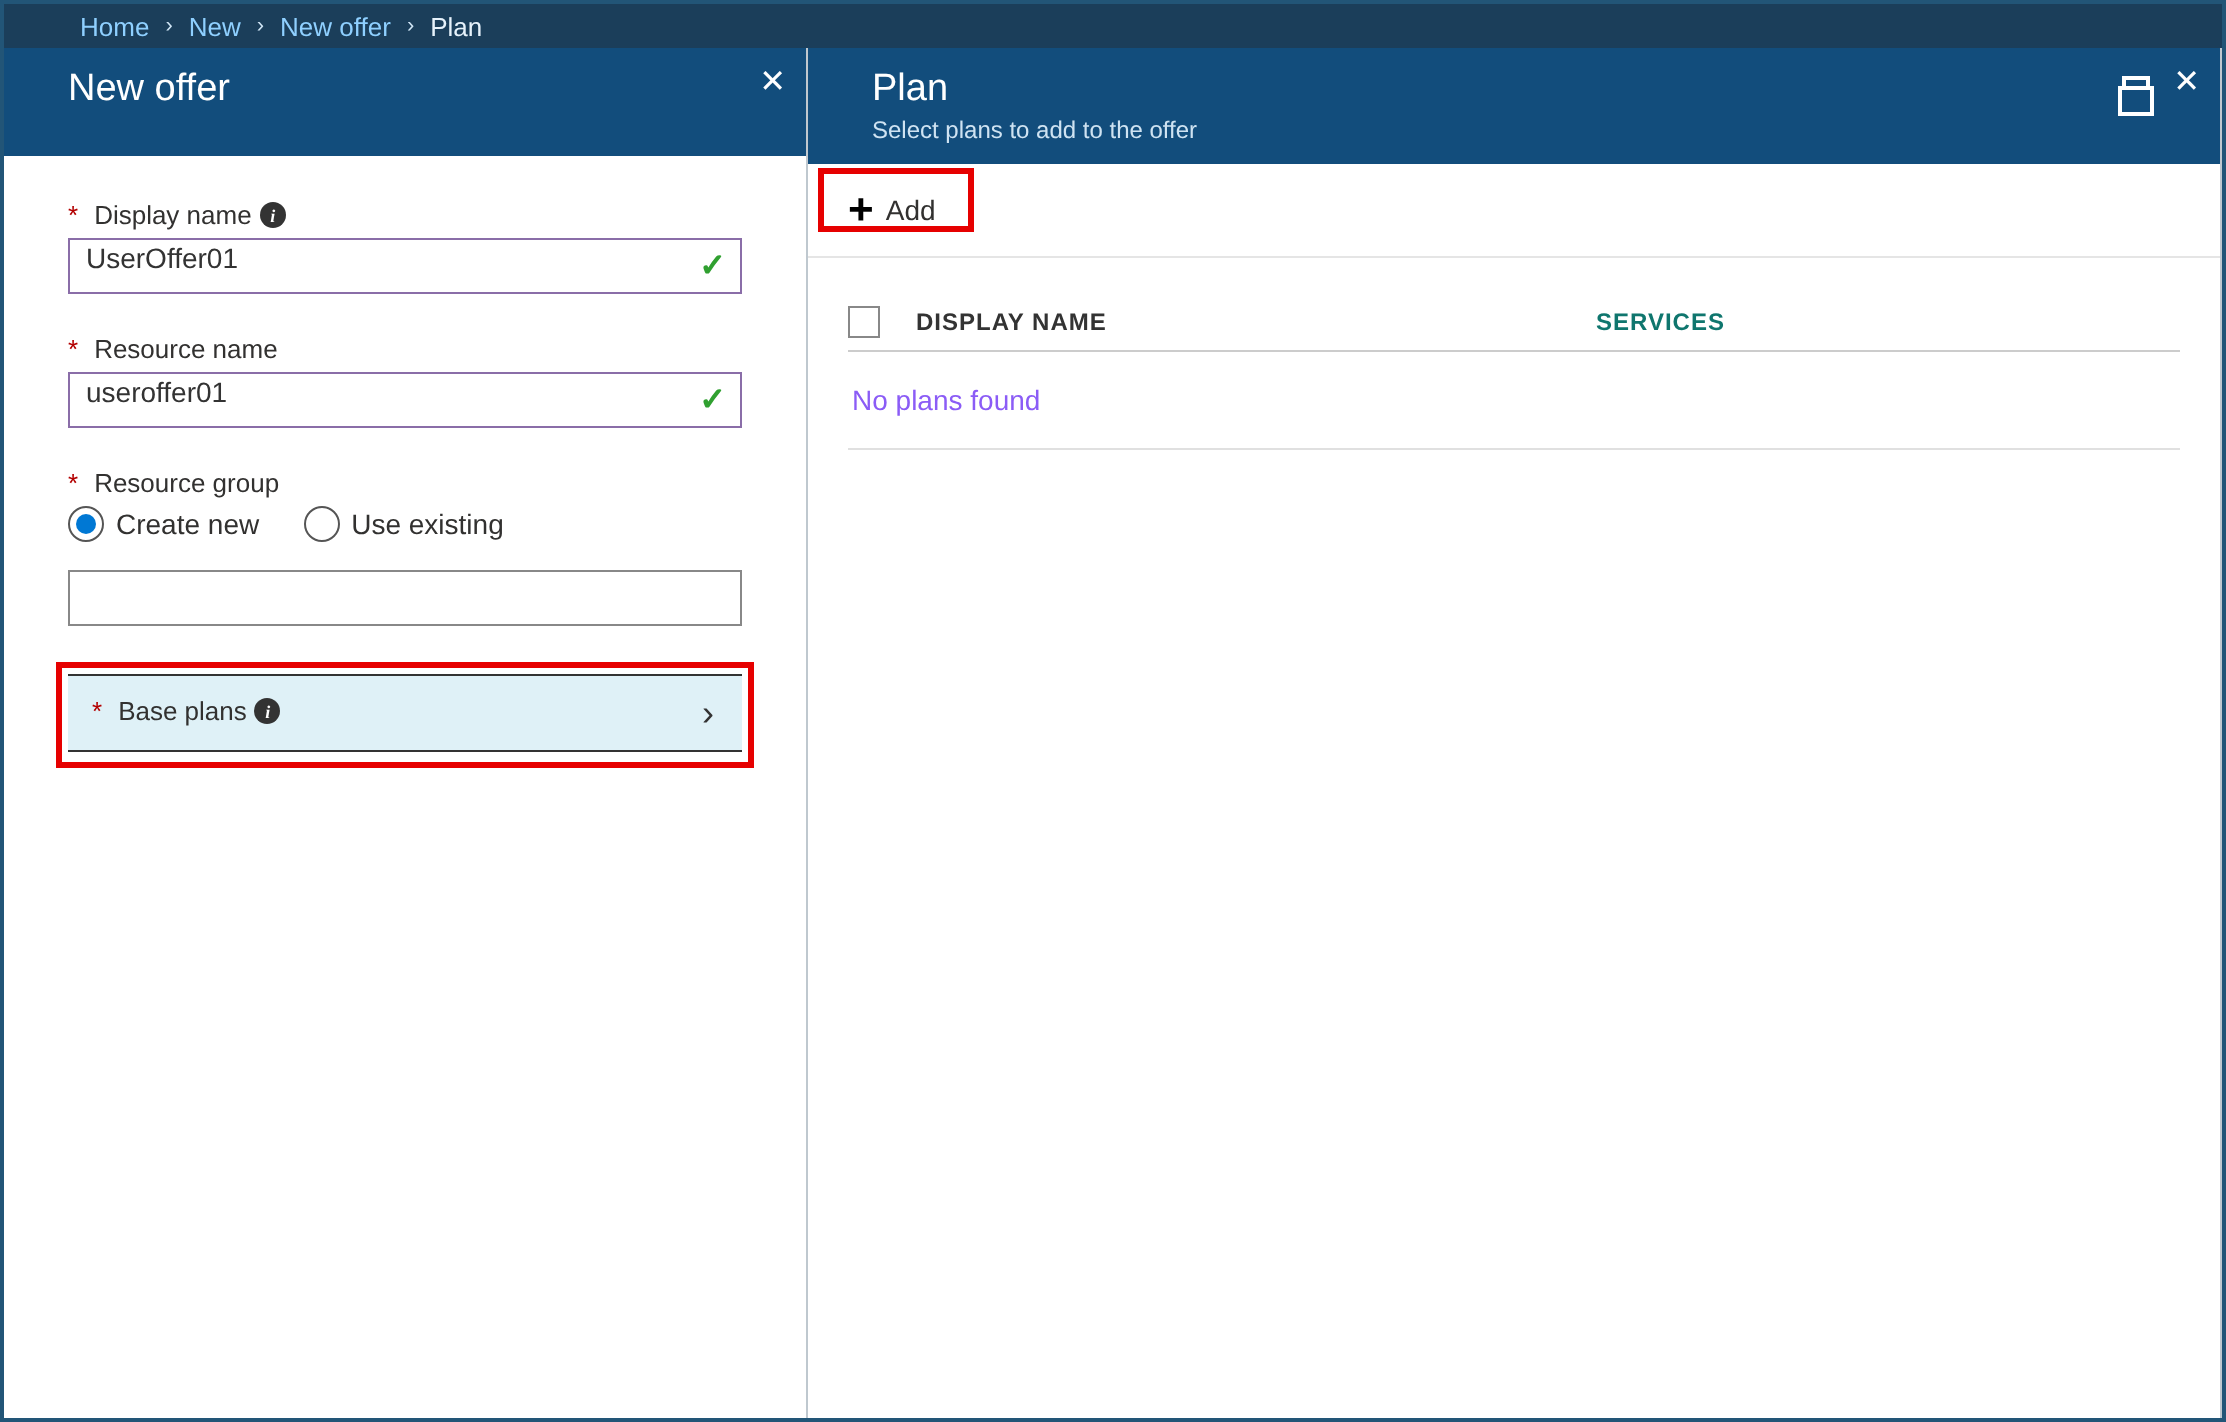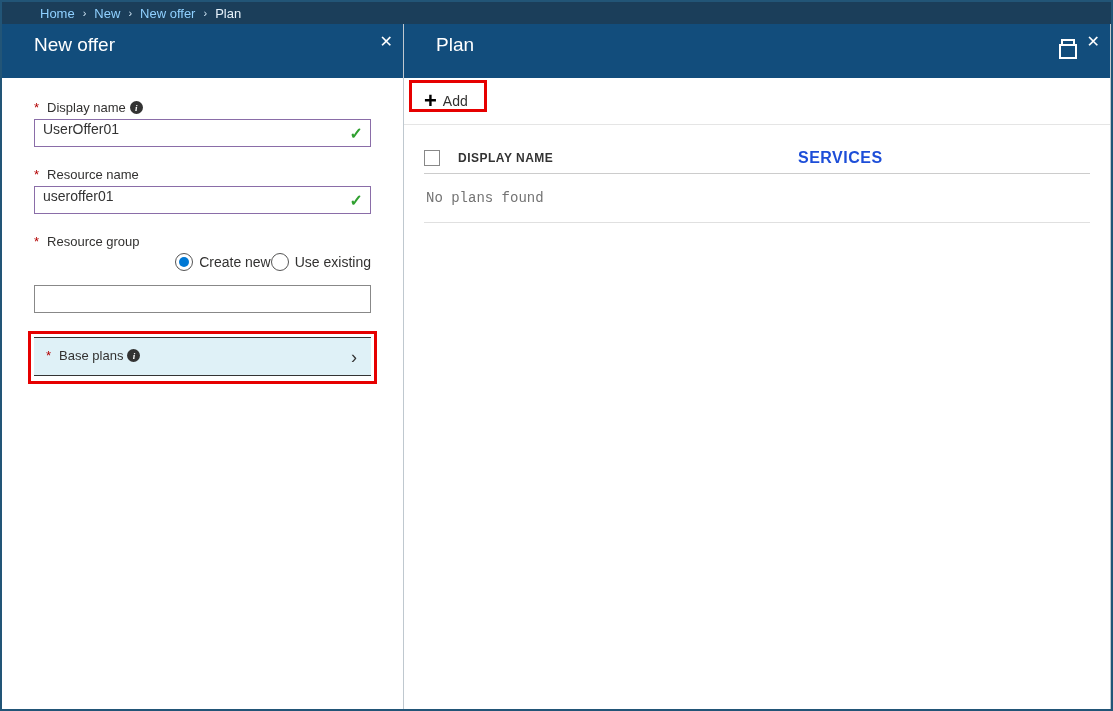--- a/index.html
+++ b/index.html
@@ -88,21 +88,21 @@
     font-size: 14px;
     color: #333;
     position: relative;
   }
   .input-wrap { position: relative; margin-bottom: 20px; }
   .check-icon {
     position: absolute; right: 8px; top: 50%; transform: translateY(-50%);
     color: #30a030; font-size: 16px; font-weight: bold;
   }
 
-  .radio-row { display: flex; align-items: center; margin-top: 0; margin-bottom: 14px; justify-content: flex-end; }
+  .radio-row { display: flex; gap: 22px; align-items: center; margin-top: 0; margin-bottom: 14px; }
   .radio-opt { display: flex; align-items: center; gap: 6px; font-size: 14px; cursor: pointer; }
   .radio-outer {
     width: 18px; height: 18px; border: 1px solid #555; border-radius: 50%;
     display:flex; align-items:center; justify-content:center;
   }
   .radio-outer.selected .radio-inner {
     width: 10px; height: 10px; background: #0078d4; border-radius: 50%;
   }
 
   .plain-input {
@@ -155,25 +155,24 @@
   .plan-table { padding: 18px 20px 0 20px; }
   .plan-header-row {
     display: flex; align-items: center;
     border-bottom: 1px solid #ccc;
     padding: 6px 0;
   }
   .chk {
     width: 16px; height: 16px; border: 1px solid #888; margin-right: 18px;
   }
   .col-display { flex: 0 0 340px; font-size: 12px; letter-spacing: 0.5px; color: #333; font-weight: 600; }
-  .col-services { flex: 1; font-size: 16px; letter-spacing: 0.5px; color: #1d4ed8; font-weight: 600; }
+  .col-services { flex: 1; font-size: 12px; letter-spacing: 0.5px; color: #0f766e; font-weight: 600; }
   .no-plans {
-    padding: 16px 2px; font-size: 14px; color: #737373;
+    padding: 16px 2px; font-size: 14px; color: #8b5cf6;
     border-bottom: 1px solid #e0e0e0;
-    font-family: Liberation Mono, monospace;
   }
 
   .restore-icon {
     width:14px; height:11px; border:2px solid #fff; position:relative; display:inline-block;
   }
   .restore-icon::before {
     content:''; position:absolute; width:14px; height:11px; border:2px solid #fff;
     left:-4px; top:3px; background: #124d7c;
   }
 </style>
@@ -255,20 +254,21 @@
         </div>
         <div class="highlight-box-red" style="left:-6px; top:-6px; right:-6px; bottom:-8px;"></div>
       </div>
     </div>
 
   </div>
 
   <div class="blade blade-right">
     <div class="blade-header">
       <div class="blade-title">Plan</div>
+      <div class="blade-subtitle">Select plans to add to the offer</div>
       <div class="blade-header-controls">
         <span class="hdr-btn" style="margin-top:3px;"><span class="restore-icon"></span></span>
         <span class="hdr-btn">✕</span>
       </div>
     </div>
 
     <div class="blade-body">
       <div class="toolbar" style="position:relative;">
         <div class="toolbar-btn">
           <span class="plus-icon">+</span>

